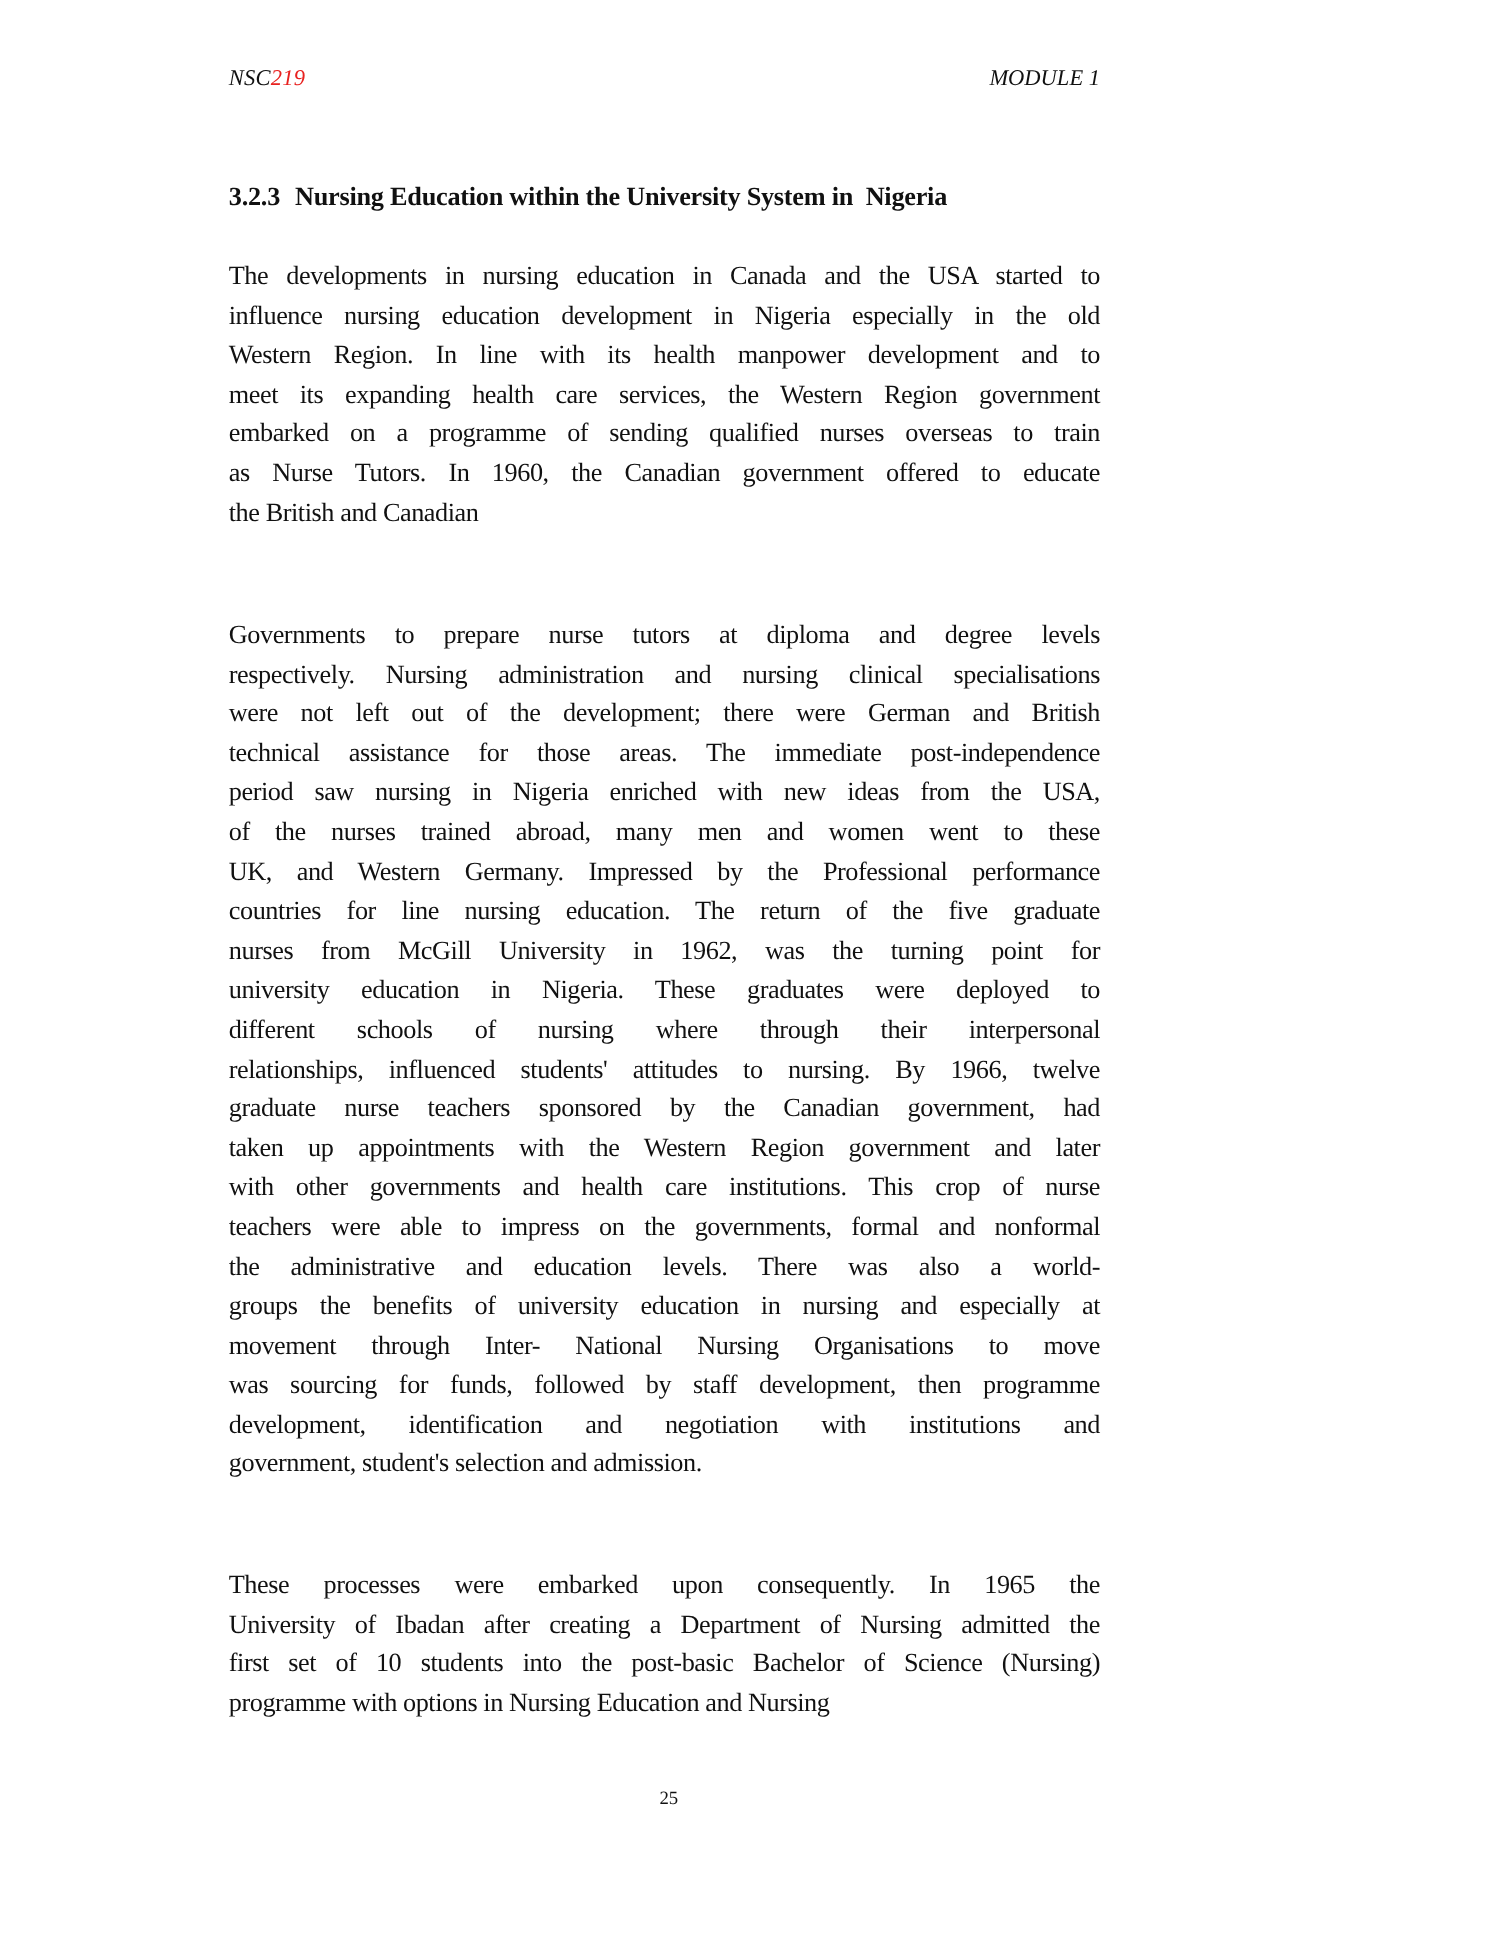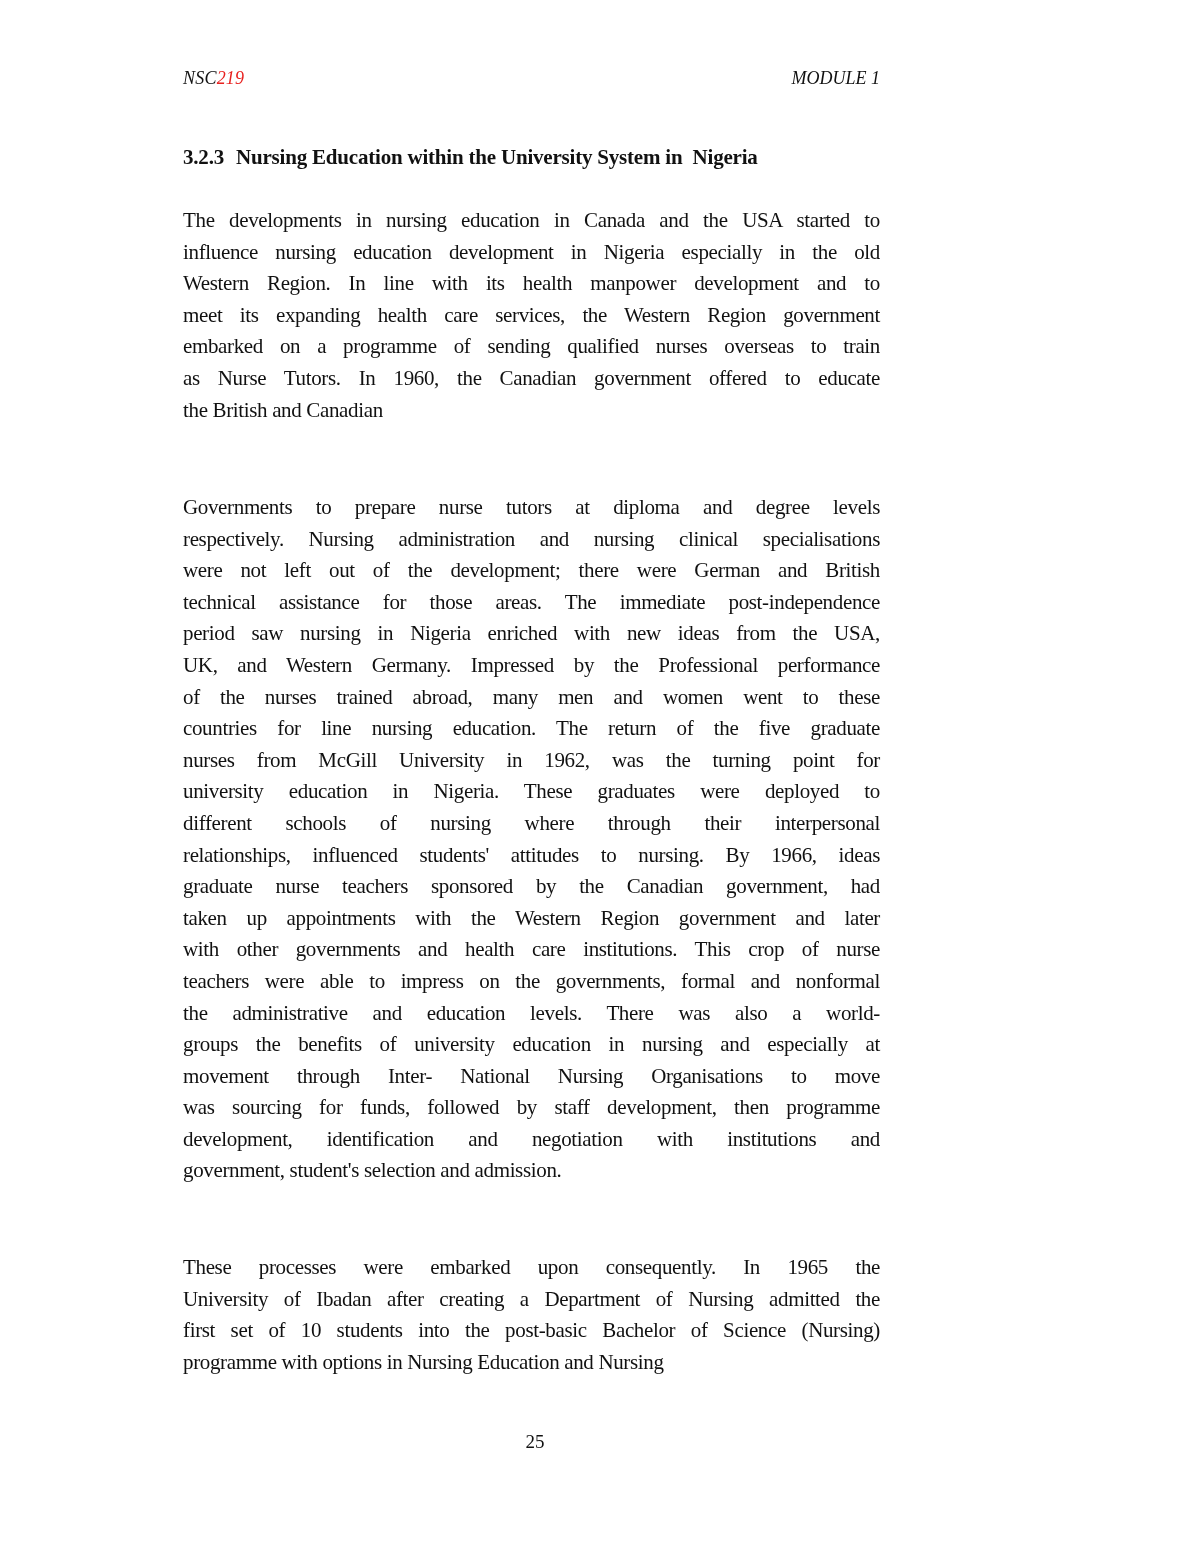--- a/index.html
+++ b/index.html
@@ -1,31 +1,31 @@
 <!DOCTYPE html>
 <html><head>
   <meta charset="utf-8">
   <style>
     html, body { margin: 0; padding: 0; background: #ffffff; }
     body { width: 1200px; height: 1553px; position: relative; overflow: hidden;
            font-family: "Liberation Serif", "DejaVu Serif", serif; color: #111111; }
-    .header { position: absolute; top: 68px; left: 183px; width: 697px; height: 24px;
+    .header { position: absolute; top: 52px; left: 183px; width: 697px; height: 24px;
               font-style: italic; font-size: 18px; }
     .header .left { position: absolute; left: 0; top: 0; letter-spacing: 0.2px; }
     .header .right { position: absolute; right: 0; top: 0; }
     .header .accent { color: #e8211f; }
     .heading { position: absolute; top: 145px; left: 183px; font-weight: bold; font-size: 21px;
                letter-spacing: -0.2px; white-space: nowrap; }
     .heading .num { margin-right: 12px; }
     .para { position: absolute; left: 183px; width: 697px; font-size: 21px; }
     .line { height: 31.6px; line-height: 31.6px; text-align: justify; text-align-last: justify;
             white-space: nowrap; overflow: visible; letter-spacing: -0.35px; }
     .line.last { text-align-last: left; }
     .page-number { position: absolute; top: 1431px; left: 0; width: 1070px; text-align: center;
-                   font-size: 19px; }
+                   font-size: 15px; }
   </style>
 </head>
 <body>
 
 <div class="header">
   <span class="left"><span>NSC</span><span class="accent">219</span></span>
   <span class="right">MODULE 1</span>
 </div>
 
 <div class="heading">
@@ -41,27 +41,27 @@
     <div class="line">as Nurse Tutors. In 1960, the Canadian government offered to educate</div>
     <div class="line last">the British and Canadian</div>
   </div>
 
 <div class="para" id="p1" style="top:492px;">
     <div class="line">Governments to prepare nurse tutors at diploma and degree levels</div>
     <div class="line">respectively. Nursing administration and nursing clinical specialisations</div>
     <div class="line">were not left out of the development; there were German and British</div>
     <div class="line">technical assistance for those areas. The immediate post-independence</div>
     <div class="line">period saw nursing in Nigeria enriched with new ideas from the USA,</div>
+    <div class="line">of the nurses trained abroad, many men and women went to these</div>
     <div class="line">UK, and Western Germany. Impressed by the Professional performance</div>
-    <div class="line">of the nurses trained abroad, many men and women went to these</div>
     <div class="line">countries for line nursing education. The return of the five graduate</div>
     <div class="line">nurses from McGill University in 1962, was the turning point for</div>
     <div class="line">university education in Nigeria. These graduates were deployed to</div>
     <div class="line">different schools of nursing where through their interpersonal</div>
-    <div class="line">relationships, influenced students' attitudes to nursing. By 1966, ideas</div>
+    <div class="line">relationships, influenced students' attitudes to nursing. By 1966, twelve</div>
     <div class="line">graduate nurse teachers sponsored by the Canadian government, had</div>
     <div class="line">taken up appointments with the Western Region government and later</div>
     <div class="line">with other governments and health care institutions. This crop of nurse</div>
     <div class="line">teachers were able to impress on the governments, formal and nonformal</div>
     <div class="line">the administrative and education levels. There was also a world-</div>
     <div class="line">groups the benefits of university education in nursing and especially at</div>
     <div class="line">movement through Inter- National Nursing Organisations to move</div>
     <div class="line">was sourcing for funds, followed by staff development, then programme</div>
     <div class="line">development, identification and negotiation with institutions and</div>
     <div class="line last">government, student's selection and admission.</div>

